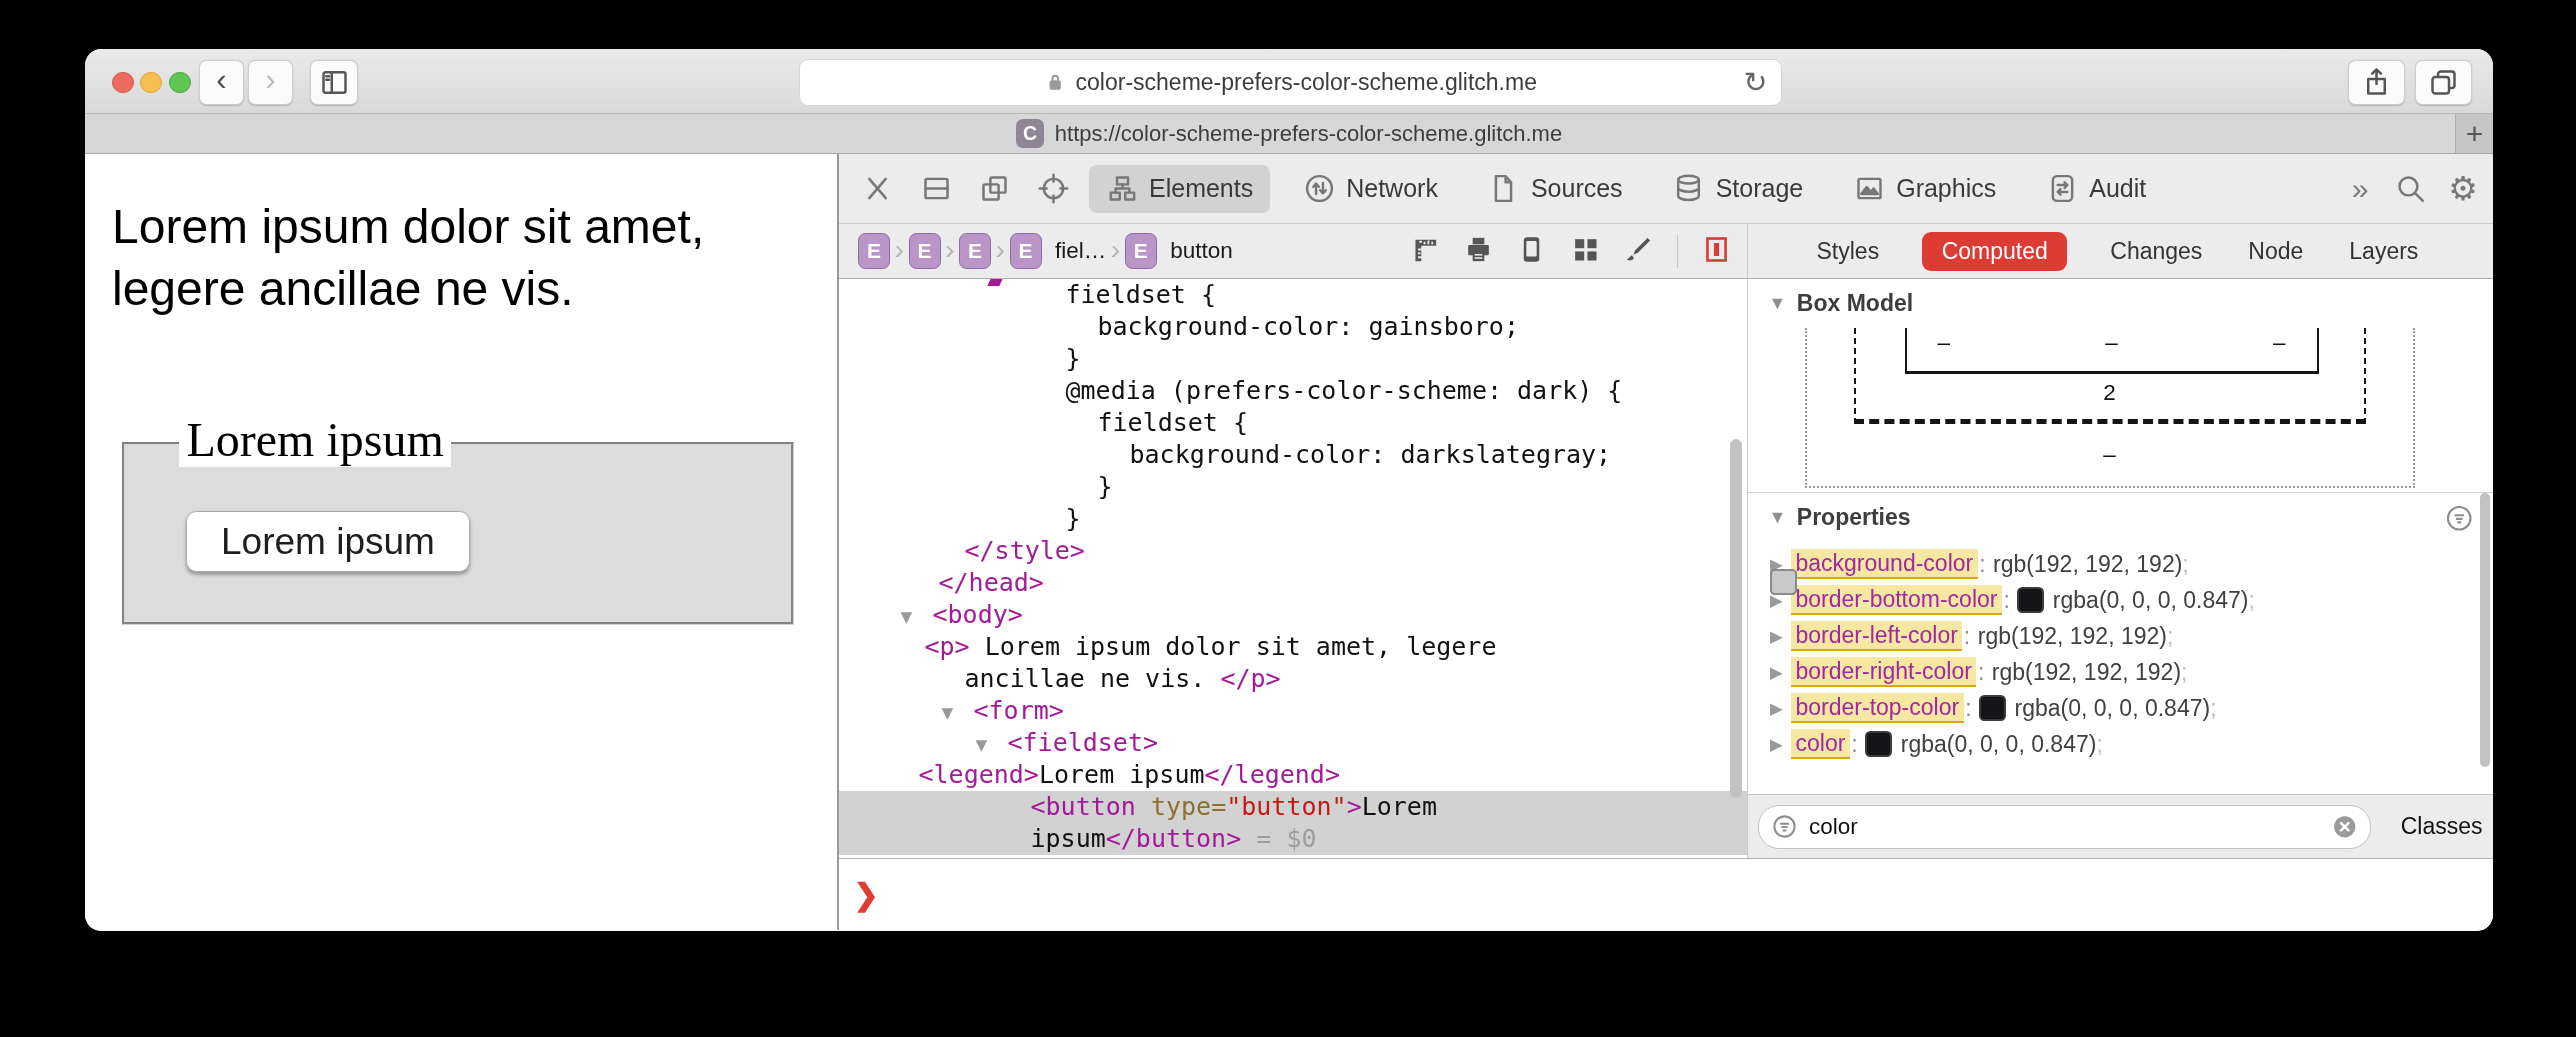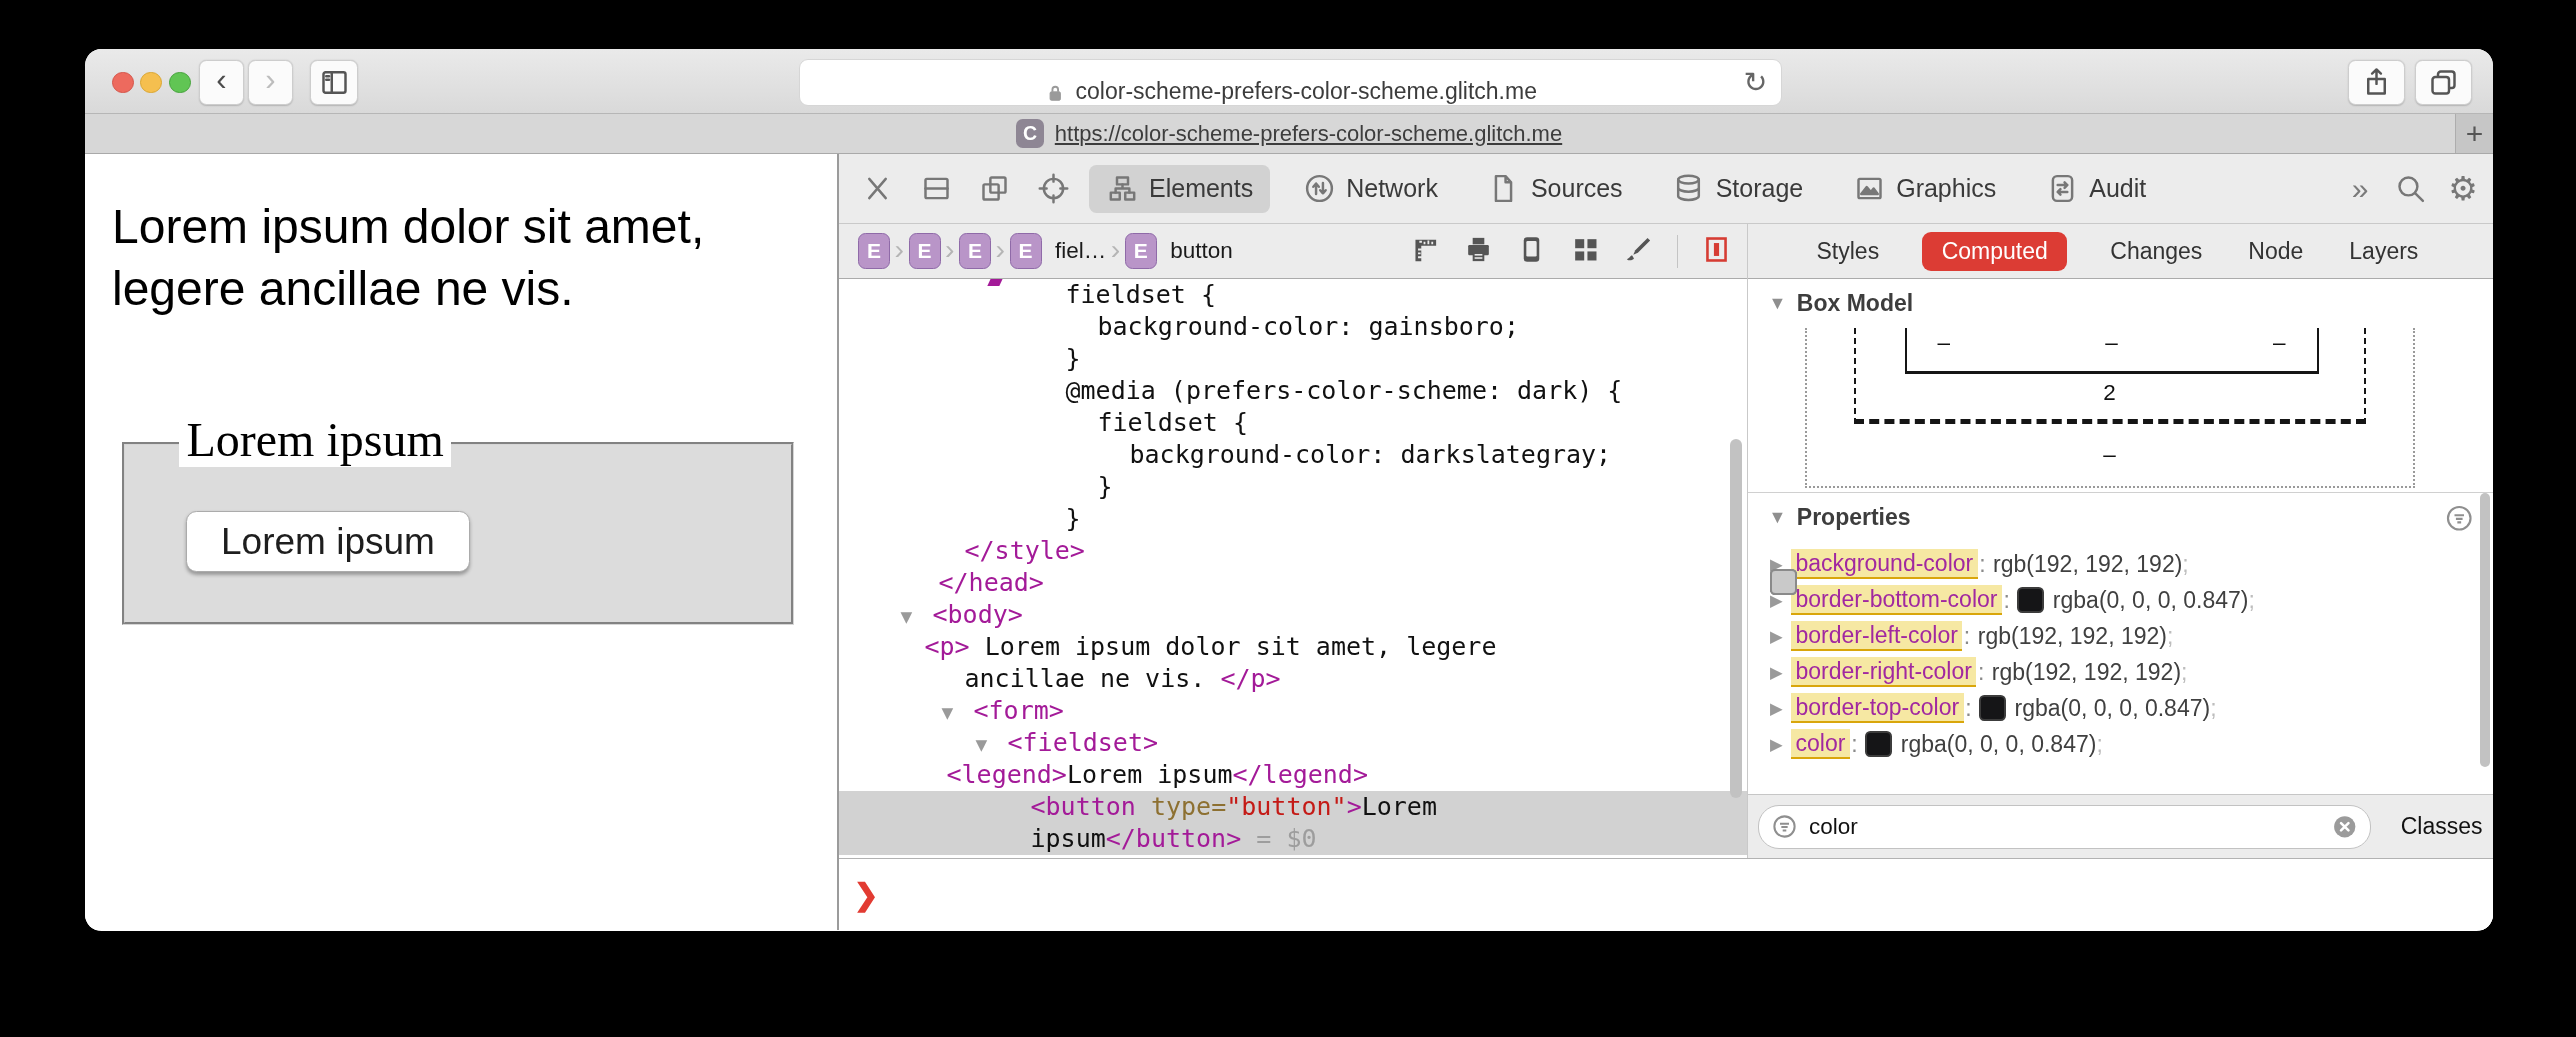--- a/index.html
+++ b/index.html
@@ -13,30 +13,30 @@
   .light.red{left:27px;background:#ed6a5e;border:0.7px solid #d55449;}
   .light.yellow{left:55px;background:#f5bf4f;border:0.7px solid #dba62f;}
   .light.green{left:84px;background:#61c554;border:0.7px solid #45a33a;}
   .tbtn{position:absolute;top:10.5px;height:43px;background:#fbfbfb;border:0.7px solid #cdcdcd;border-radius:7.5px;
         box-shadow:0 0.7px 1.5px rgba(0,0,0,.18);display:flex;align-items:center;justify-content:center;color:#4c4c4c;}
   .tbtn .chev{font-size:31px;line-height:1;margin-top:-4.5px;}
   .nav-back{left:114px;width:43px;}
   .nav-fwd{left:163px;width:43px;color:#bdbdbd;}
   .sidebar-btn{left:225px;width:46px;}
   .addr{position:absolute;left:714px;top:9.7px;width:981px;height:45px;background:#fff;border:0.7px solid #d6d6d6;
-        border-radius:9px;display:flex;align-items:flex-end;justify-content:center;gap:9px;color:#3c3c3c;font-size:23px;}
+        border-radius:9px;display:flex;align-items:center;justify-content:center;gap:9px;color:#3c3c3c;font-size:23px;}
   .addr .reload{position:absolute;right:13.5px;top:6px;font-size:28.5px;color:#666;}
   .share-btn{left:2263px;width:55px;}
   .tabs-btn{left:2330px;width:55px;}
   
   .tabbar{height:39px;background:#d7d7d7;border-bottom:1.5px solid #a9a9a9;position:relative;
           display:flex;align-items:center;justify-content:center;gap:10.5px;}
   .fav{width:28.5px;height:28.5px;border-radius:6.7px;background:#8e8694;color:#fff;font-weight:bold;font-size:19.5px;
        display:flex;align-items:center;justify-content:center;}
-  .taburl{font-size:22px;color:#3d3d3d;text-decoration:underline;}
+  .taburl{font-size:22px;color:#3d3d3d;}
   .newtab{position:absolute;right:0;top:0;bottom:0;width:37px;background:#c6c6c6;border-left:1.5px solid #adadad;
           display:flex;align-items:center;justify-content:center;font-size:30px;color:#555;}
   
   .content{display:flex;height:776px;}
   .pagearea{width:752px;background:#fff;position:relative;}
   .vdivider{width:1.5px;background:#9b9b9b;}
   
   .para{position:absolute;left:27px;top:42px;margin:0;font-family:Liberation Sans, sans-serif;
         font-size:48px;line-height:1.3;color:#000;}
   .fset{position:absolute;left:37px;top:288px;width:666px;height:177px;background:#dcdcdc;
@@ -377,21 +377,21 @@
               <div class="cline" style="padding-left: 291px;"><span class="c-plain">background-color: darkslategray;</span></div>
               <div class="cline" style="padding-left: 259px;"><span class="c-plain">}</span></div>
               <div class="cline" style="padding-left: 227px;"><span class="c-plain">}</span></div>
               <div class="cline" style="padding-left: 126px;"><span class="c-tag">&lt;/style&gt;</span></div>
               <div class="cline" style="padding-left: 100px;"><span class="c-tag">&lt;/head&gt;</span></div>
               <div class="cline" style="padding-left: 62px;"><span class="tri">▼</span><span class="c-tag">&lt;body&gt;</span></div>
               <div class="cline" style="padding-left: 86px;"><span class="c-tag">&lt;p&gt;</span><span class="c-plain"> Lorem ipsum dolor sit amet, legere</span></div>
               <div class="cline" style="padding-left: 126px;"><span class="c-plain">ancillae ne vis. </span><span class="c-tag">&lt;/p&gt;</span></div>
               <div class="cline" style="padding-left: 103px;"><span class="tri">▼</span><span class="c-tag">&lt;form&gt;</span></div>
               <div class="cline" style="padding-left: 137px;"><span class="tri">▼</span><span class="c-tag">&lt;fieldset&gt;</span></div>
-              <div class="cline" style="padding-left: 108px;"><span class="c-tag">&lt;legend&gt;</span><span class="c-plain">Lorem ipsum</span><span class="c-tag">&lt;/legend&gt;</span></div>
+              <div class="cline" style="padding-left: 80px;"><span class="c-tag">&lt;legend&gt;</span><span class="c-plain">Lorem ipsum</span><span class="c-tag">&lt;/legend&gt;</span></div>
               <div class="cline sel" style="padding-left: 192px;"><span class="c-tag">&lt;button </span><span class="c-attr">type</span><span class="c-attr">=</span><span class="c-val">"button"</span><span class="c-tag">&gt;</span><span class="c-plain">Lorem</span></div>
               <div class="cline sel" style="padding-left: 192px;"><span class="c-plain">ipsum</span><span class="c-tag">&lt;/button&gt;</span><span class="c-meta"> = </span><span class="c-meta">$0</span></div>
               <div class="fragment"></div>
             </div>
         </div>
 
         <div class="dt-side">
           <div class="sb-tabs" id="sb-tabs">
               <div class="sbtab">Styles</div>
               <div class="sbtab sel">Computed</div>

